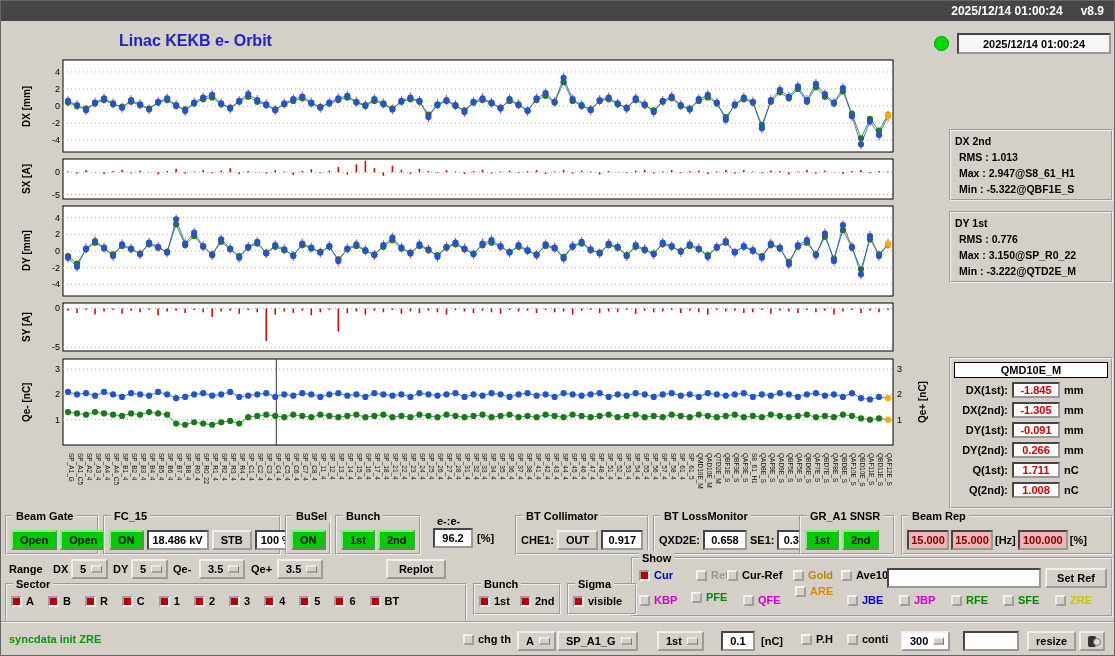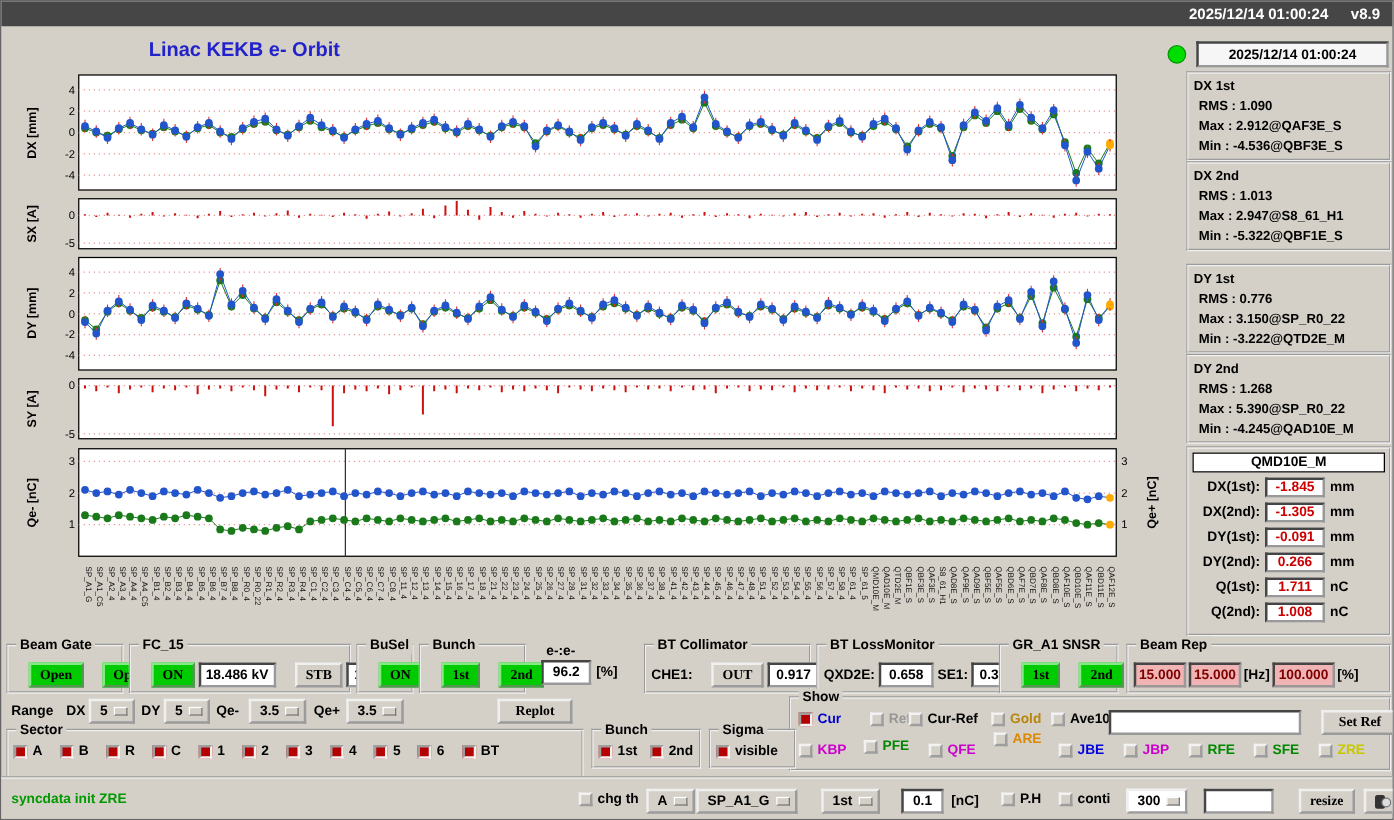--- a/index.html
+++ b/index.html
@@ -21,21 +21,21 @@
 .qmdbox{position:absolute;left:948px;top:356px;width:164px;height:152px;border:2px groove #efefef;background:#d4d0c8;padding:3px;}
 .qtitle{background:#fff;border:1px solid #000;text-align:center;font-weight:bold;padding:1px 0;margin-bottom:2px;}
 .qrow{display:flex;align-items:center;gap:4px;height:20px;}
 .qlab{width:54px;text-align:right;font-weight:bold;}
 .qval{width:48px;background:#fff;border:2px inset #999;color:#cc0000;font-weight:bold;text-align:center;padding:0 2px;}
 .qunit{font-weight:bold;}
 
 .grp{position:absolute;border:2px groove #efefef;background:#d4d0c8;height:40px;}
 .glab{position:absolute;top:-8px;left:6px;background:#d4d0c8;padding:0 3px;font-weight:bold;line-height:14px;}
 .grow{position:absolute;left:4px;top:13px;display:flex;align-items:center;gap:3px;white-space:nowrap;}
-.btn{border:2px outset #efefef;background:#d4d0c8;font-weight:bold;font-size:11px;height:20px;padding:0 7px;display:inline-flex;align-items:center;justify-content:center;font-family:Liberation Serif, serif;margin-left:12px;}
+.btn{border:2px outset #efefef;background:#d4d0c8;font-weight:bold;font-size:11px;height:20px;padding:0 7px;display:inline-flex;align-items:center;justify-content:center;font-family:Liberation Sans, sans-serif;}
 .btn.green{background:#00cb00;border-color:#86e886;}
 .field{background:#fff;border:2px inset #999;font-weight:bold;font-size:11px;height:20px;padding:0 4px;display:inline-flex;align-items:center;justify-content:center;}
 .field.pink{background:#f0b4b4;color:#7c0000;}
 .lbl{font-weight:bold;}
 .opt{position:relative;border:2px outset #efefef;background:#d4d0c8;font-weight:bold;font-size:11px;height:20px;padding:0 20px 0 7px;display:inline-flex;align-items:center;}
 .opt::after{content:"";position:absolute;right:4px;top:50%;transform:translateY(-50%);width:9px;height:5px;background:#d4d0c8;border:1px solid;border-color:#fff #777 #777 #fff;}
 .opt.white{background:#fff;}
 .entry{background:#fff;border:2px inset #999;height:20px;display:inline-block;}
 .cbx{display:inline-flex;align-items:center;gap:4px;font-weight:bold;white-space:nowrap;}
 .cbx .box{width:11px;height:11px;border:2px outset #f2f2f2;background:#d4d0c8;flex:none;}
@@ -1145,43 +1145,31 @@
         <text x="800.065934065934" y="4" transform="rotate(90 800.065934065934 4)" font-size="6.5" fill="#111" font-family="Liberation Sans, sans-serif">QAF8E_S</text>
         <text x="809.054945054945" y="4" transform="rotate(90 809.054945054945 4)" font-size="6.5" fill="#111" font-family="Liberation Sans, sans-serif">QBD8E_S</text>
         <text x="818.0439560439561" y="4" transform="rotate(90 818.0439560439561 4)" font-size="6.5" fill="#111" font-family="Liberation Sans, sans-serif">QAF10E_S</text>
         <text x="827.032967032967" y="4" transform="rotate(90 827.032967032967 4)" font-size="6.5" fill="#111" font-family="Liberation Sans, sans-serif">QBD10E_S</text>
         <text x="836.021978021978" y="4" transform="rotate(90 836.021978021978 4)" font-size="6.5" fill="#111" font-family="Liberation Sans, sans-serif">QAF11E_S</text>
         <text x="845.010989010989" y="4" transform="rotate(90 845.010989010989 4)" font-size="6.5" fill="#111" font-family="Liberation Sans, sans-serif">QBD11E_S</text>
         <text x="854" y="4" transform="rotate(90 854 4)" font-size="6.5" fill="#111" font-family="Liberation Sans, sans-serif">QAF12E_S</text>
       </svg>
   </div>
 
-  <div class="statbox" style="top:56px;height:72px;">
-    <div>DX 1st</div>
-    <div class="sline">RMS : 1.090</div>
-    <div class="sline">Max : 2.912@QAF3E_S</div>
-    <div class="sline">Min : -4.536@QBF3E_S</div>
-  </div>
   <div class="statbox" style="top:128px;height:72px;">
     <div>DX 2nd</div>
     <div class="sline">RMS : 1.013</div>
     <div class="sline">Max : 2.947@S8_61_H1</div>
     <div class="sline">Min : -5.322@QBF1E_S</div>
   </div>
   <div class="statbox" style="top:210px;height:72px;">
     <div>DY 1st</div>
     <div class="sline">RMS : 0.776</div>
     <div class="sline">Max : 3.150@SP_R0_22</div>
     <div class="sline">Min : -3.222@QTD2E_M</div>
-  </div>
-  <div class="statbox" style="top:282px;height:72px;">
-    <div>DY 2nd</div>
-    <div class="sline">RMS : 1.268</div>
-    <div class="sline">Max : 5.390@SP_R0_22</div>
-    <div class="sline">Min : -4.245@QAD10E_M</div>
   </div>
 
   <div class="qmdbox">
     <div class="qtitle">QMD10E_M</div>
     <div class="qrow">
         <span class="qlab">DX(1st):</span>
         <span class="qval">-1.845</span>
         <span class="qunit">mm</span>
       </div>
     <div class="qrow">

